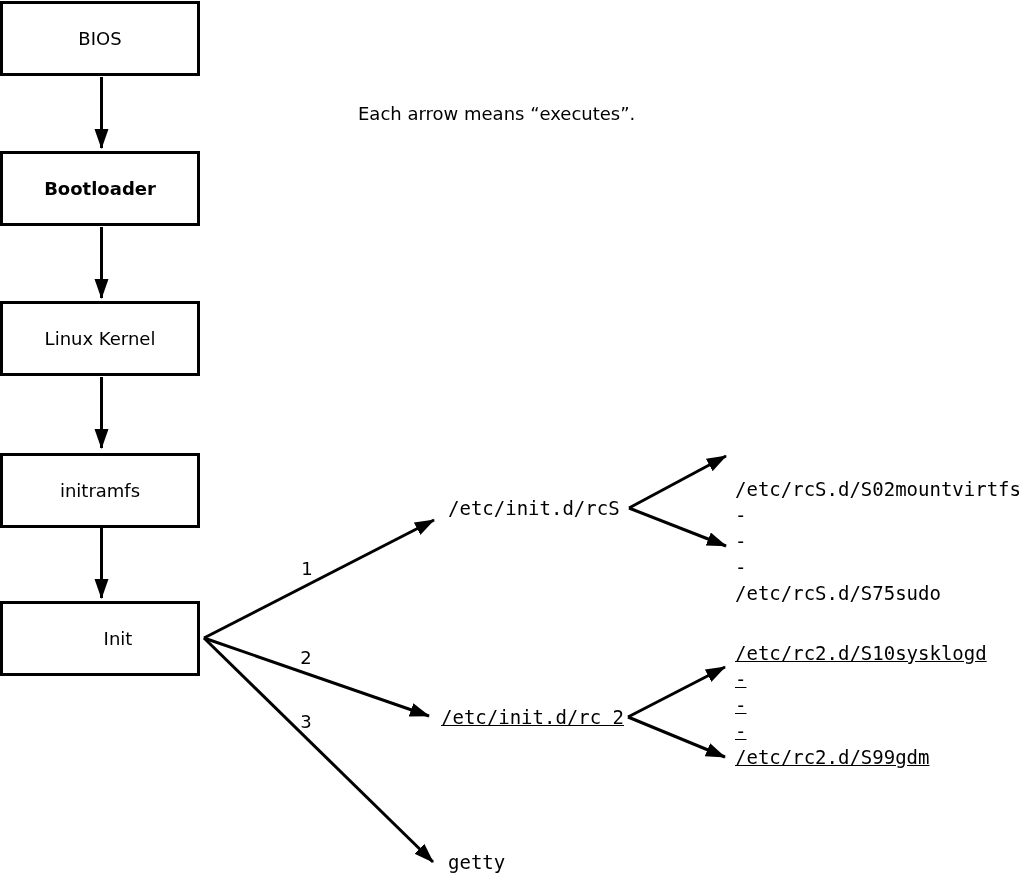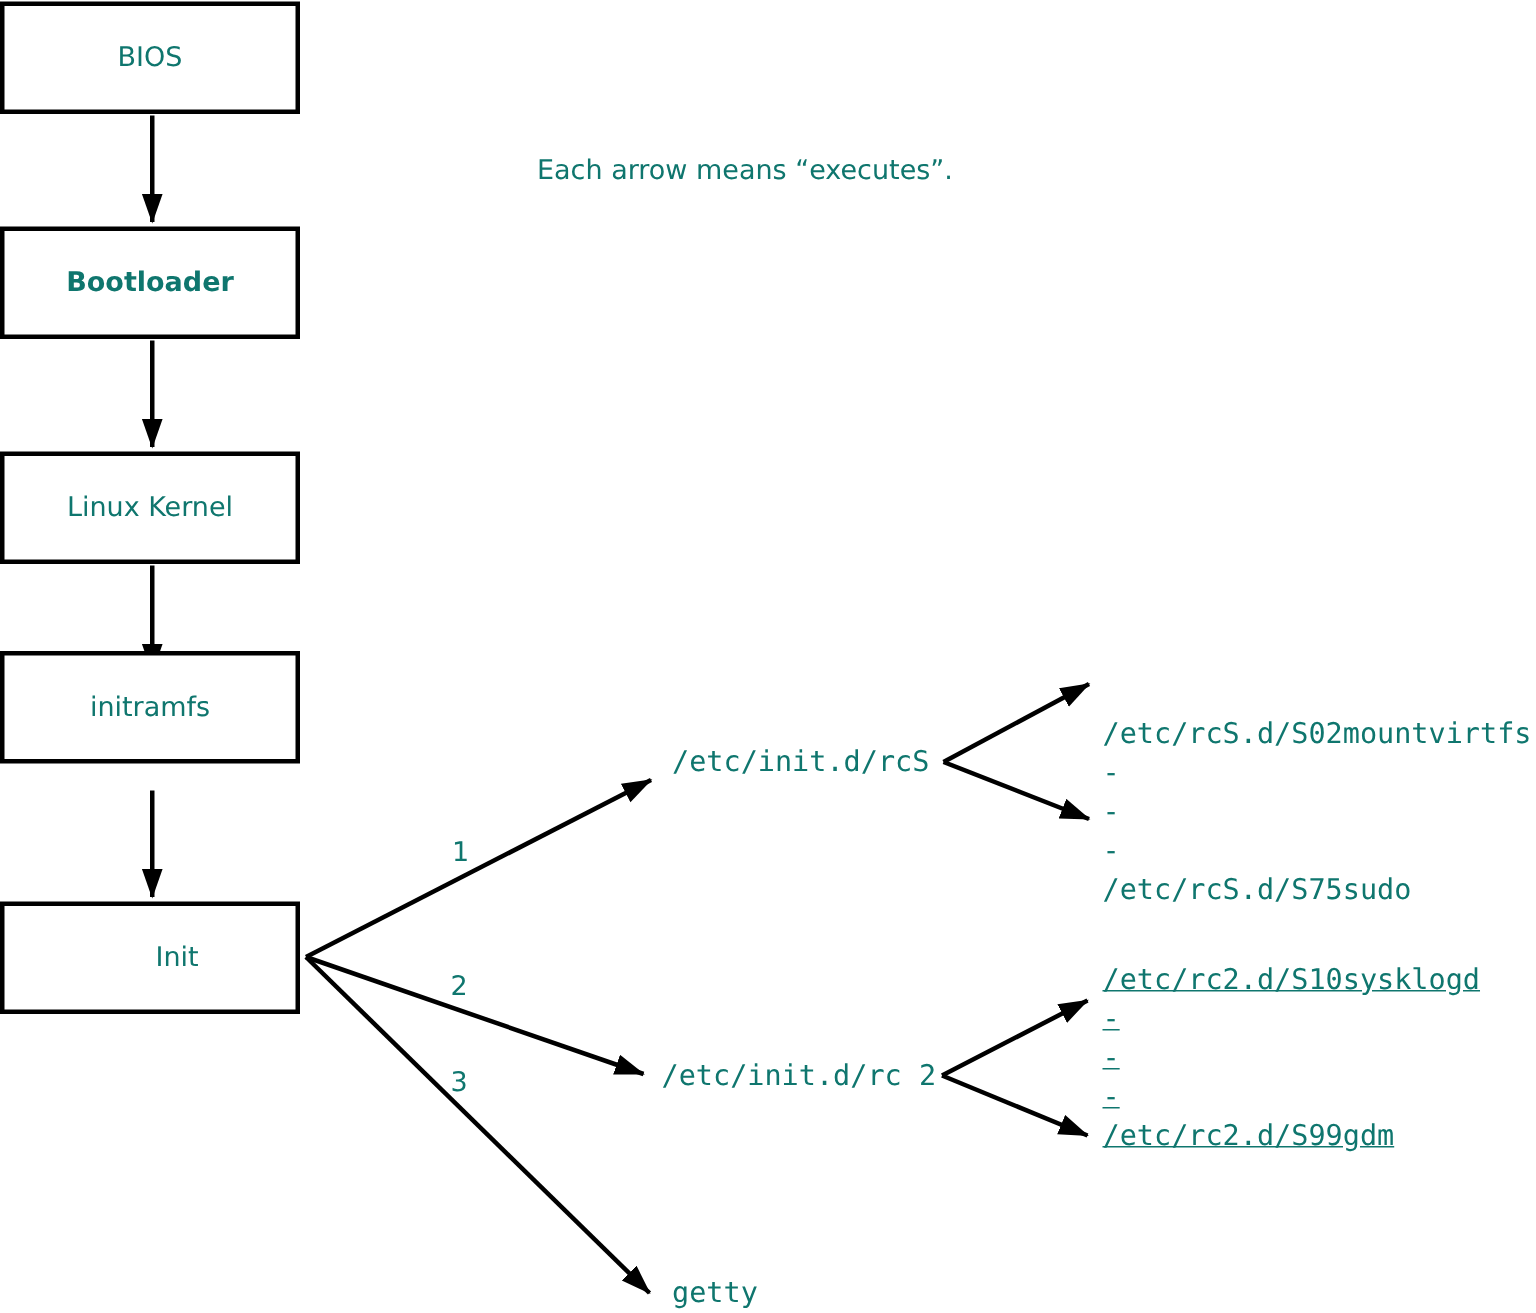--- a/index.html
+++ b/index.html
@@ -2,21 +2,21 @@
 <html><head>
 <meta charset="utf-8">
 <style>
   html, body { margin: 0; padding: 0; background: #ffffff; }
   .canvas {
     position: relative;
     width: 1024px;
     height: 875px;
     background: #ffffff;
     font-family: "DejaVu Sans", "Liberation Sans", sans-serif;
-    color: #0f766e;
+    color: #000000;
     overflow: hidden;
   }
   .diagram-svg {
     position: absolute;
     left: 0; top: 0;
     width: 1024px; height: 875px;
   }
   .diagram-svg line { stroke: #000000; stroke-width: 3; }
   .box {
     position: absolute;
@@ -88,35 +88,35 @@
 
   <div class="box" style="top:1px;">
       <span>BIOS</span>
     </div>
   <div class="box" style="top:151px;font-weight:bold;">
       <span>Bootloader</span>
     </div>
   <div class="box" style="top:301px;">
       <span>Linux Kernel</span>
     </div>
-  <div class="box" style="top:434px;">
+  <div class="box" style="top:453px;">
       <span>initramfs</span>
     </div>
   <div class="box" style="top:601px;padding-left:36px;">
       <span>Init</span>
     </div>
 
   <div class="note">Each arrow means “executes”.</div>
 
   <div class="arrow-num" style="left:300px; top:558px;">1</div>
   <div class="arrow-num" style="left:299px; top:647px;">2</div>
   <div class="arrow-num" style="left:299px; top:711px;">3</div>
 
   <div class="mono node-label" style="left:448px; top:497px;">/etc/init.d/rcS</div>
-  <div class="mono node-label" style="left:441px; top:706px;">/etc/init.d/rc 2</div>
+  <div class="mono node-label" style="left:441px; top:706px;text-decoration:underline;">/etc/init.d/rc 2</div>
   <div class="mono node-label" style="left:448px; top:851px;">getty</div>
 
   <div class="mono script-list" style="top:440px;margin-top:36px;">
     <div>/etc/rcS.d/S02mountvirtfs</div>
     <div>-</div>
     <div>-</div>
     <div>-</div>
     <div>/etc/rcS.d/S75sudo</div>
   </div>
 

